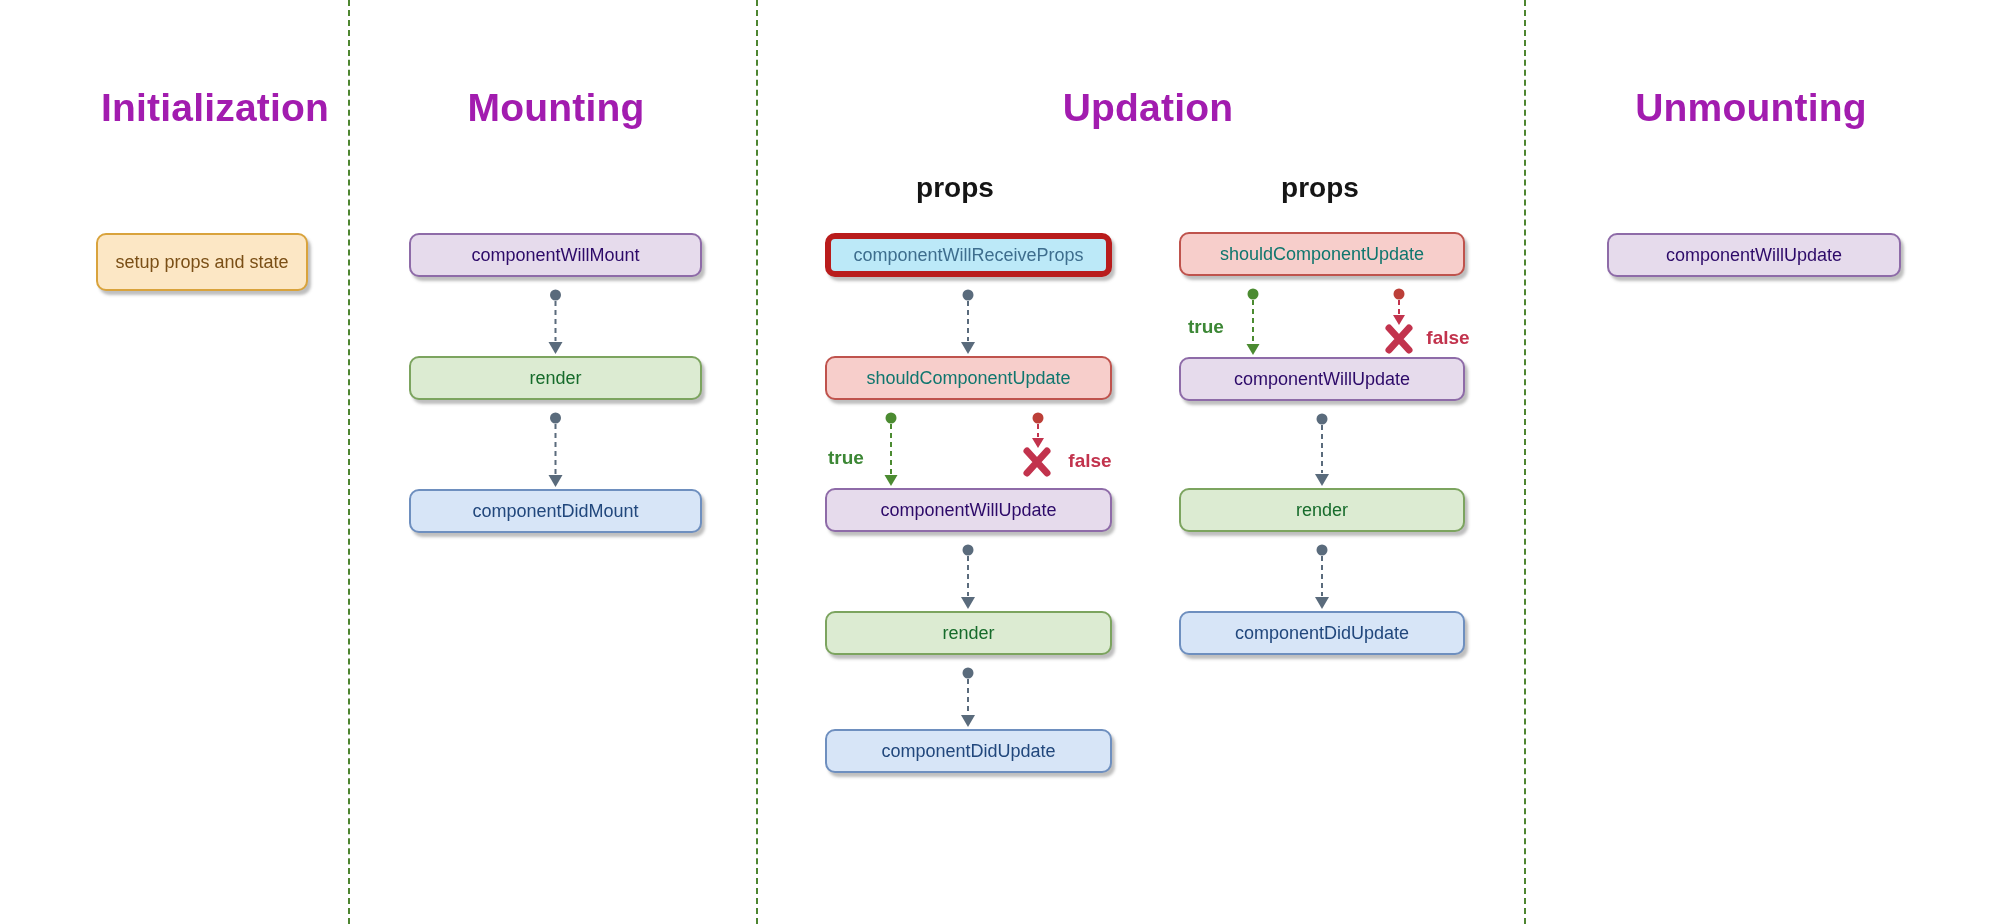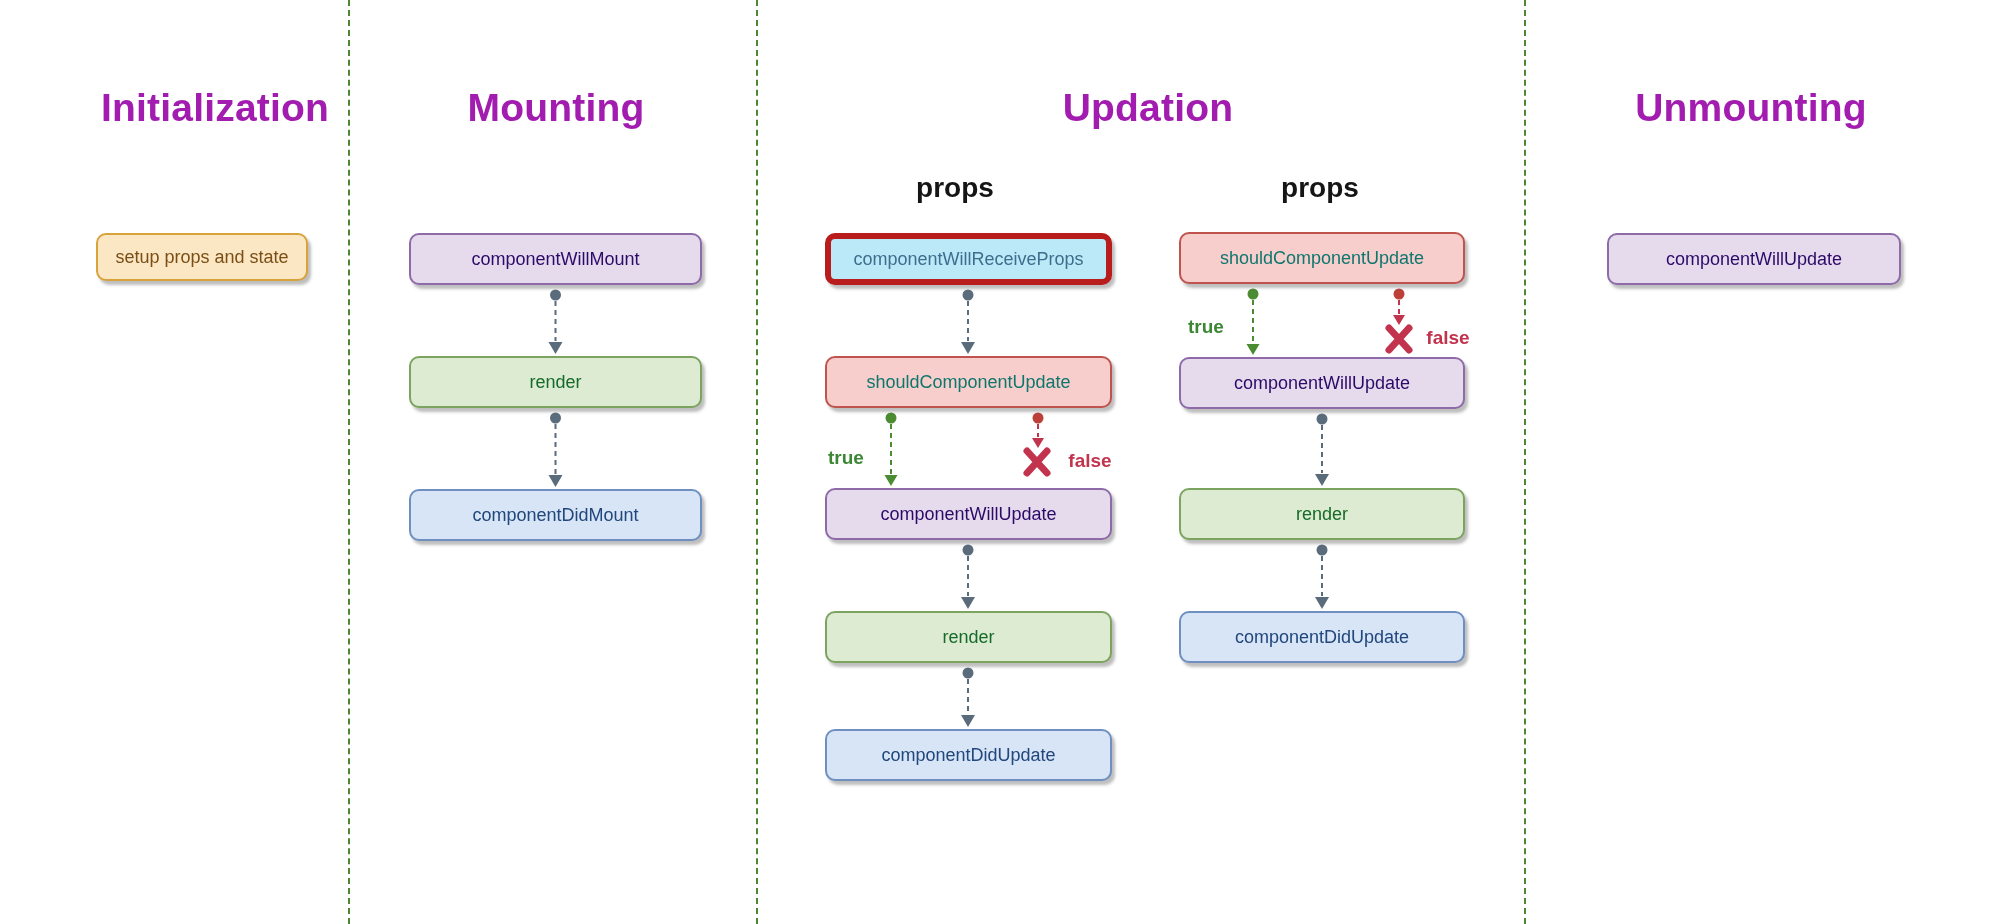--- a/index.html
+++ b/index.html
@@ -19,21 +19,21 @@
     text-align:center;
     font-size:39px;font-weight:600;color:#a21caf;
     letter-spacing:0.2px;
   }
   .sub-title{
     position:absolute;top:172px;width:200px;
     text-align:center;
     font-size:28px;font-weight:600;color:#151515;
   }
   .node{
-    position:absolute;height:52px;
+    position:absolute;height:44px;
     border-radius:10px;
     display:flex;align-items:center;justify-content:center;
     font-size:18px;
     box-shadow:3px 4px 3px rgba(110,110,110,0.45);
     box-sizing:border-box;
   }
   .node-orange{background:#FCE7C5;border:2px solid #D9A33C;color:#7A4F16;}
   .node-purple{background:#E6DBEC;border:2px solid #8E6BA8;color:#2D0A69;}
   .node-green {background:#DCEBD2;border:2px solid #7CA45F;color:#166B2B;}
   .node-blue  {background:#D7E5F7;border:2px solid #6E8FBF;color:#21477C;}
@@ -125,21 +125,21 @@
       <polygon points="1393,315 1405,315 1399,325" stroke="none"></polygon>
       <path d="M1389,328 L1409,350 M1409,328 L1389,350" stroke-width="7" stroke-linecap="round" fill="none"></path>
     </g>
   </svg>
 
   <span class="branch-label label-true" style="left:846px;top:458px">true</span>
   <span class="branch-label label-false" style="left:1090px;top:461px">false</span>
   <span class="branch-label label-true" style="left:1206px;top:327px">true</span>
   <span class="branch-label label-false" style="left:1448px;top:338px">false</span>
 
-  <div class="node node-orange" style="left:96px;top:233px;width:212px;height:48px">setup props and state</div>
+  <div class="node node-orange" style="left:96px;top:233px;width:212px;height:58px">setup props and state</div>
 
   <div class="node node-purple" style="left:409px;top:233px;width:293px">componentWillMount</div>
   <div class="node node-green" style="left:409px;top:356px;width:293px">render</div>
   <div class="node node-blue" style="left:409px;top:489px;width:293px">componentDidMount</div>
 
   <div class="node node-cyan" style="left:825px;top:233px;width:287px">componentWillReceiveProps</div>
   <div class="node node-red" style="left:825px;top:356px;width:287px">shouldComponentUpdate</div>
   <div class="node node-purple" style="left:825px;top:488px;width:287px">componentWillUpdate</div>
   <div class="node node-green" style="left:825px;top:611px;width:287px">render</div>
   <div class="node node-blue" style="left:825px;top:729px;width:287px">componentDidUpdate</div>

